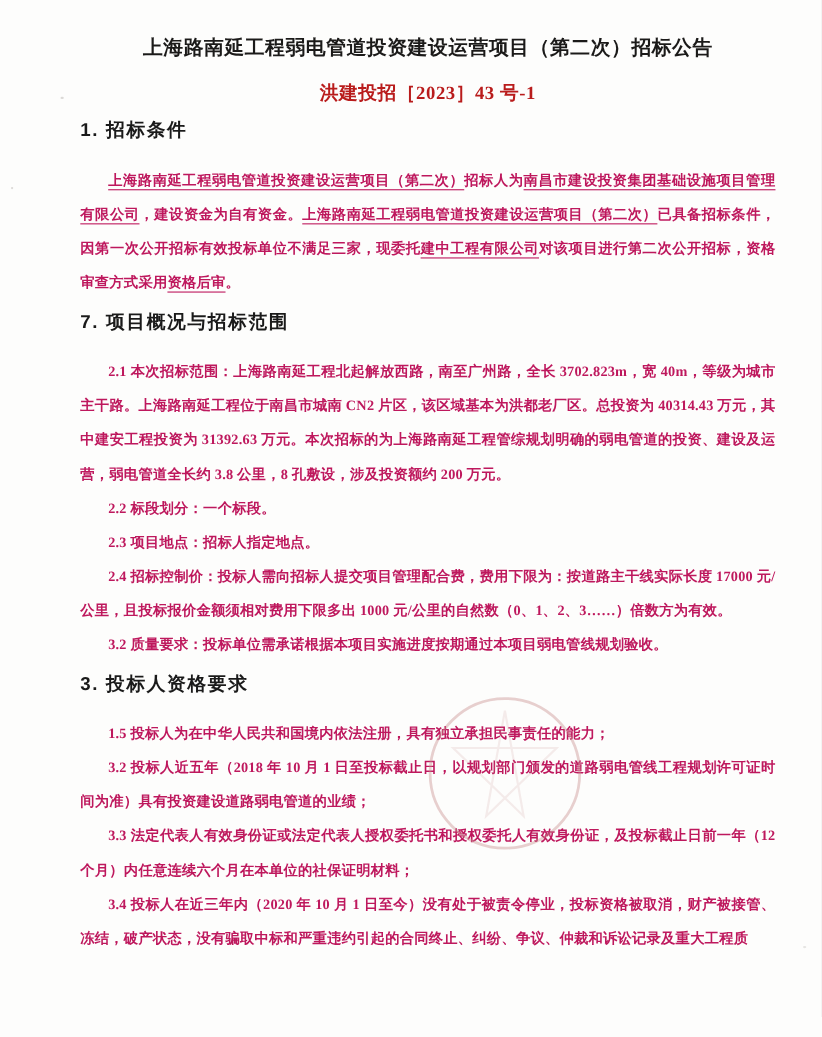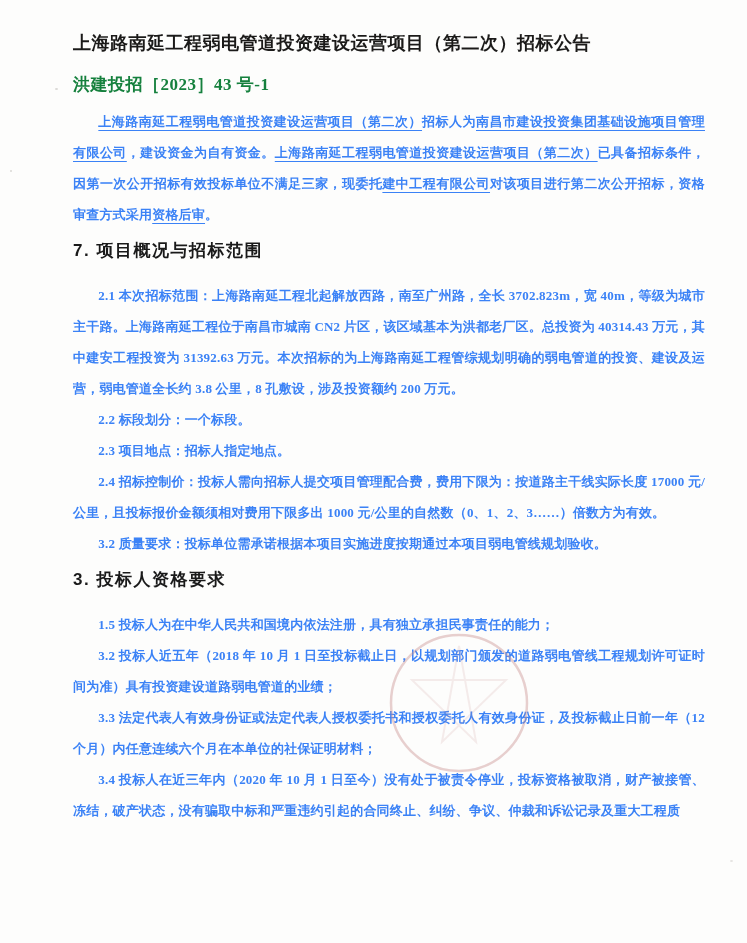--- a/index.html
+++ b/index.html
@@ -17,49 +17,51 @@
     padding: 30px 42px 0 73px;
     overflow: hidden;
     font-family: "Liberation Serif", "DejaVu Serif", serif;
     color: #222120;
   }
   .doc-title {
     margin: 0 0 16px 0;
     font-size: 18px;
     font-weight: 700;
     line-height: 26px;
+    text-align: center;
     letter-spacing: 0.5px;
     color: #1b1a19;
   }
   .doc-number {
     margin: 0 0 8px 0;
     font-size: 17px;
     font-weight: 700;
     line-height: 26px;
+    text-align: center;
     letter-spacing: 0.5px;
-    color: #15803d;
+    color: #b91c1c;
   }
   .sec-heading {
     margin: 8px 0 16px 0;
     font-family: "Liberation Sans", "DejaVu Sans", sans-serif;
     font-size: 17px;
     font-weight: 700;
     line-height: 26px;
     letter-spacing: 1.5px;
     color: #1a1a1a;
   }
   .body-p {
     margin: 0;
     font-size: 13px;
     font-weight: 600;
     line-height: 31px;
     text-align: justify;
     text-indent: 1.95em;
     letter-spacing: 0.2px;
-    color: #3b82f6;
+    color: #be185d;
   }
   .u {
     text-decoration: underline;
     text-underline-offset: 4px;
     text-decoration-thickness: 1px;
   }
   .stamp {
     position: absolute;
     left: 388px;
     top: 632px;
@@ -80,20 +82,21 @@
 </style>
 </head>
 <body>
 
 <div class="page">
 
   <div class="doc-title">上海路南延工程弱电管道投资建设运营项目（第二次）招标公告</div>
   <div class="doc-number">洪建投招［2023］43 号-1</div>
 
   <section>
+    <h3 class="sec-heading">1. 招标条件</h3>
     <p class="body-p"><span class="u">上海路南延工程弱电管道投资建设运营项目（第二次）</span><span>招标人为</span><span class="u">南昌市建设投资集团基础设施项目管理有限公司</span><span>，建设资金为自有资金。</span><span class="u">上海路南延工程弱电管道投资建设运营项目（第二次）</span><span>已具备招标条件，因第一次公开招标有效投标单位不满足三家，现委托</span><span class="u">建中工程有限公司</span><span>对该项目进行第二次公开招标，资格审查方式采用</span><span class="u">资格后审</span><span>。</span></p>
   </section>
 
   <section>
     <h3 class="sec-heading">7. 项目概况与招标范围</h3>
     <p class="body-p">2.1 本次招标范围：上海路南延工程北起解放西路，南至广州路，全长 3702.823m，宽 40m，等级为城市主干路。上海路南延工程位于南昌市城南 CN2 片区，该区域基本为洪都老厂区。总投资为 40314.43 万元，其中建安工程投资为 31392.63 万元。本次招标的为上海路南延工程管综规划明确的弱电管道的投资、建设及运营，弱电管道全长约 3.8 公里，8 孔敷设，涉及投资额约 200 万元。</p>
     <p class="body-p">2.2 标段划分：一个标段。</p>
     <p class="body-p">2.3 项目地点：招标人指定地点。</p>
     <p class="body-p">2.4 招标控制价：投标人需向招标人提交项目管理配合费，费用下限为：按道路主干线实际长度 17000 元/公里，且投标报价金额须相对费用下限多出 1000 元/公里的自然数（0、1、2、3……）倍数方为有效。</p>
     <p class="body-p">3.2 质量要求：投标单位需承诺根据本项目实施进度按期通过本项目弱电管线规划验收。</p>

